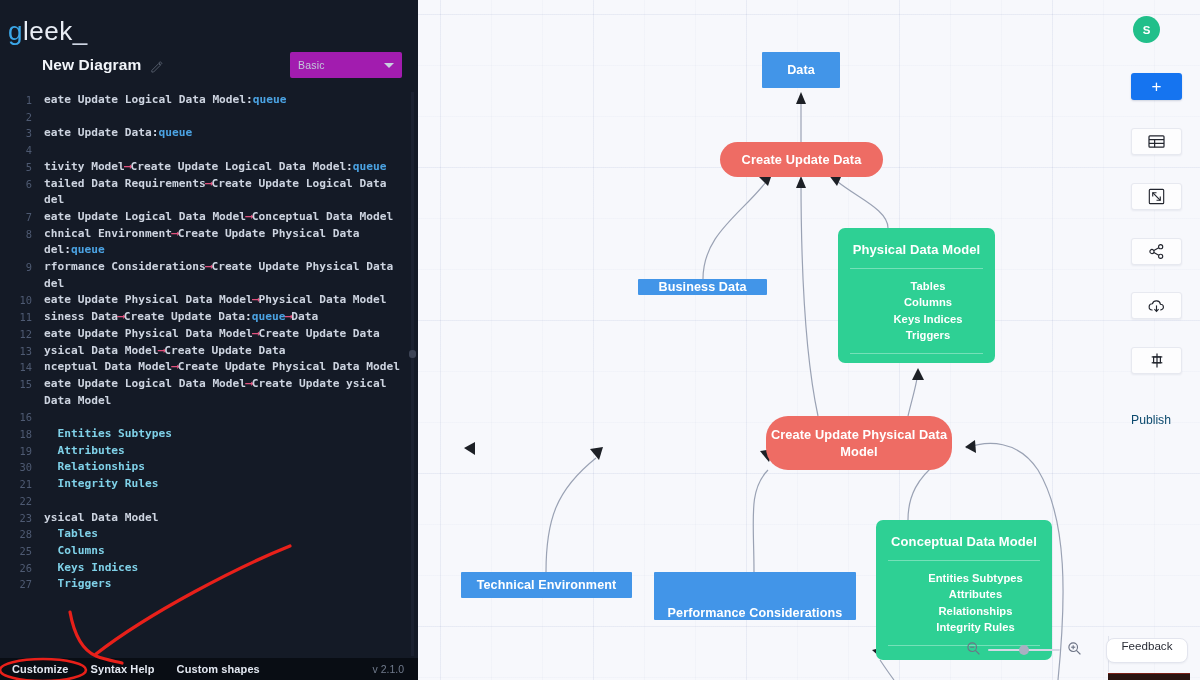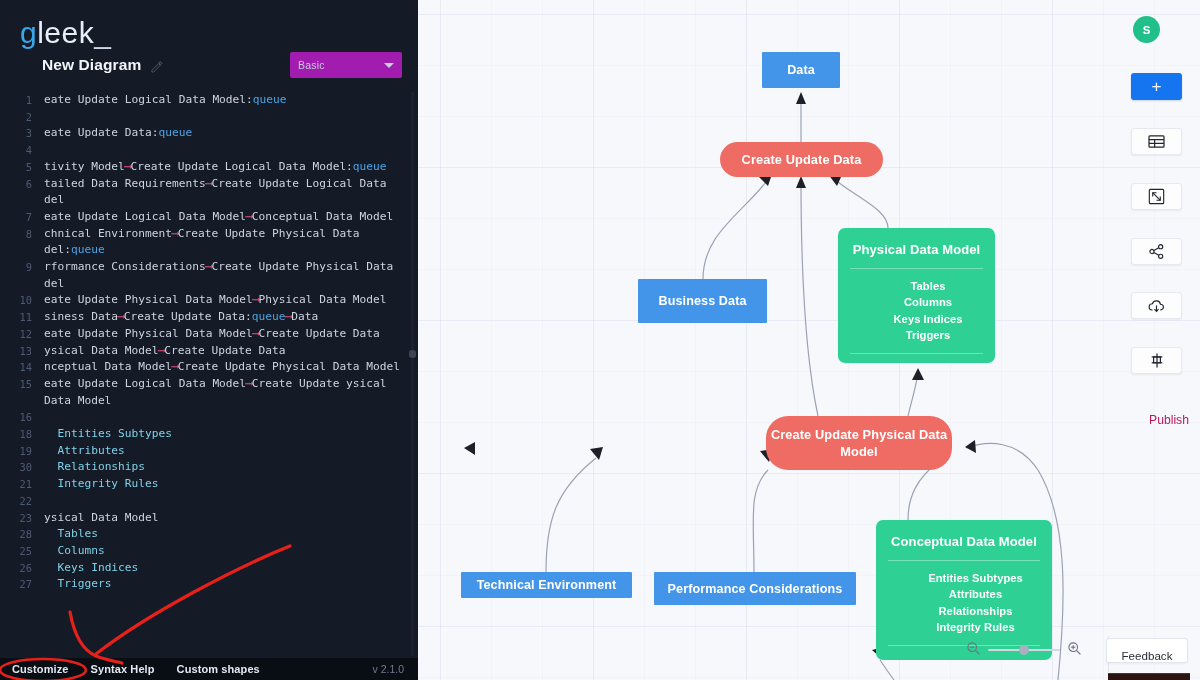--- a/index.html
+++ b/index.html
@@ -14,22 +14,22 @@
 
   
   .editor-panel {
     position: relative;
     width: 418px; height: 680px;
     background: #141a26;
     flex: 0 0 418px;
     overflow: hidden;
   }
   .brand {
-    padding: 16px 0 0 20px;
-    font-size: 30px;
+    padding: 16px 0 0 8px;
+    font-size: 26px;
     letter-spacing: .5px;
     font-weight: 400;
     color: #e9edf5;
     height: 46px;
   }
   .brand .g { color: #3ba7e8; }
   .brand .cursor { color: #cfd6e4; font-weight: 300; }
 
   .doc-bar {
     display: flex; align-items: center;
@@ -86,20 +86,21 @@
     font-size: 10.4px;
     line-height: 16.7px;
     user-select: none;
   }
   .ctext {
     flex: 1 1 auto;
     white-space: pre-wrap;
     word-break: break-word;
     padding-right: 8px;
     line-height: 16.7px;
+    font-weight: bold;
   }
   .kw-q { color: #4ba3e3; }
   .kw-ind { color: #7fd1e8; }
   .arrow { color: #e0527e; letter-spacing: -1px; }
 
   
   .v-scroll {
     position: absolute;
     left: 409px; top: 350px;
     width: 7px; height: 8px;
@@ -220,22 +221,22 @@
     position: absolute; left: 9px;
     width: 51px; height: 27px;
     background: #fdfdfe; border: 1px solid #e7e9f0; border-radius: 3px;
     display: flex; align-items: center; justify-content: center;
     box-shadow: 0 1px 2px rgba(30,44,80,.07);
   }
   .tool svg { display: block; }
   .publish {
     position: absolute; left: 9px; top: 409px;
     width: 58px; height: 22px;
-    display: flex; align-items: center; justify-content: flex-end;
-    font-size: 12.2px; color: #be185d;
+    display: flex; align-items: center; justify-content: flex-start;
+    font-size: 12.2px; color: #0c4a6e;
   }
 
   
   .zoomctl {
     position: absolute; bottom: 20px; left: 548px;
     width: 116px; height: 20px;
     display: flex; align-items: center; gap: 7px;
   }
   .zoom-track {
     position: relative;
@@ -245,22 +246,22 @@
     position: absolute; left: 43%; top: -4px;
     width: 10px; height: 10px; border-radius: 50%; background: #a9b0c2;
   }
   .divider-v {
     position: absolute; bottom: 8px; left: 690px;
     width: 1px; height: 36px; background: #e0e3ec;
   }
   .feedback {
     position: absolute; bottom: 17px; right: 12px;
     width: 82px; height: 25px;
-    background: #fff; border: 1px solid #e3e5ee; border-radius: 3px;
-    display: flex; align-items: flex-end; justify-content: center;
+    background: #fff; border: 1px solid #e3e5ee; border-radius: 8px;
+    display: flex; align-items: flex-start; justify-content: center;
     font-size: 11.6px; color: #2a2d36;
     box-shadow: 0 1px 2px rgba(30,44,80,.06);
   }
   .corner-chip {
     position: absolute; bottom: 0; right: 10px;
     width: 82px; height: 7px;
     background: #2b1410; border-top: 1px solid #7d2118;
   }
 </style>
 </head>
@@ -454,21 +455,21 @@
     </svg>
 
     <div class="node rect" style="left:344px; top:52px; width:78px; height:36px;">
       <span>Data</span>
     </div>
 
     <div class="node pill" style="left:302px; top:142px; width:163px; height:35px;">
       <span>Create Update Data</span>
     </div>
 
-    <div class="node rect" style="left:220px; top:279px; width:129px; height:44px;">
+    <div class="node rect" style="left:220px; top:279px; width:129px; height:16px;">
       <span>Business Data</span>
     </div>
 
     <div class="node klass" style="left:420px; top:228px; width:157px; height:135px;">
       <div class="k-title">Physical Data Model</div>
       <div class="k-div"></div>
       <div class="k-body">
         <div class="k-item">Tables</div>
         <div class="k-item">Columns</div>
         <div class="k-item">Keys Indices</div>
@@ -478,21 +479,21 @@
     </div>
 
     <div class="node pill" style="left:348px; top:416px; width:186px; height:54px;">
       <span>Create Update Physical Data Model</span>
     </div>
 
     <div class="node rect" style="left:43px; top:572px; width:171px; height:26px;">
       <span>Technical Environment</span>
     </div>
 
-    <div class="node rect" style="left:236px; top:572px; width:202px; height:33px;">
+    <div class="node rect" style="left:236px; top:572px; width:202px; height:48px;align-items:flex-end;">
       <span>Performance Considerations</span>
     </div>
 
     <div class="node klass" style="left:458px; top:520px; width:176px; height:140px;">
       <div class="k-title">Conceptual Data Model</div>
       <div class="k-div"></div>
       <div class="k-body">
         <div class="k-item">Entities Subtypes</div>
         <div class="k-item">Attributes</div>
         <div class="k-item">Relationships</div>

